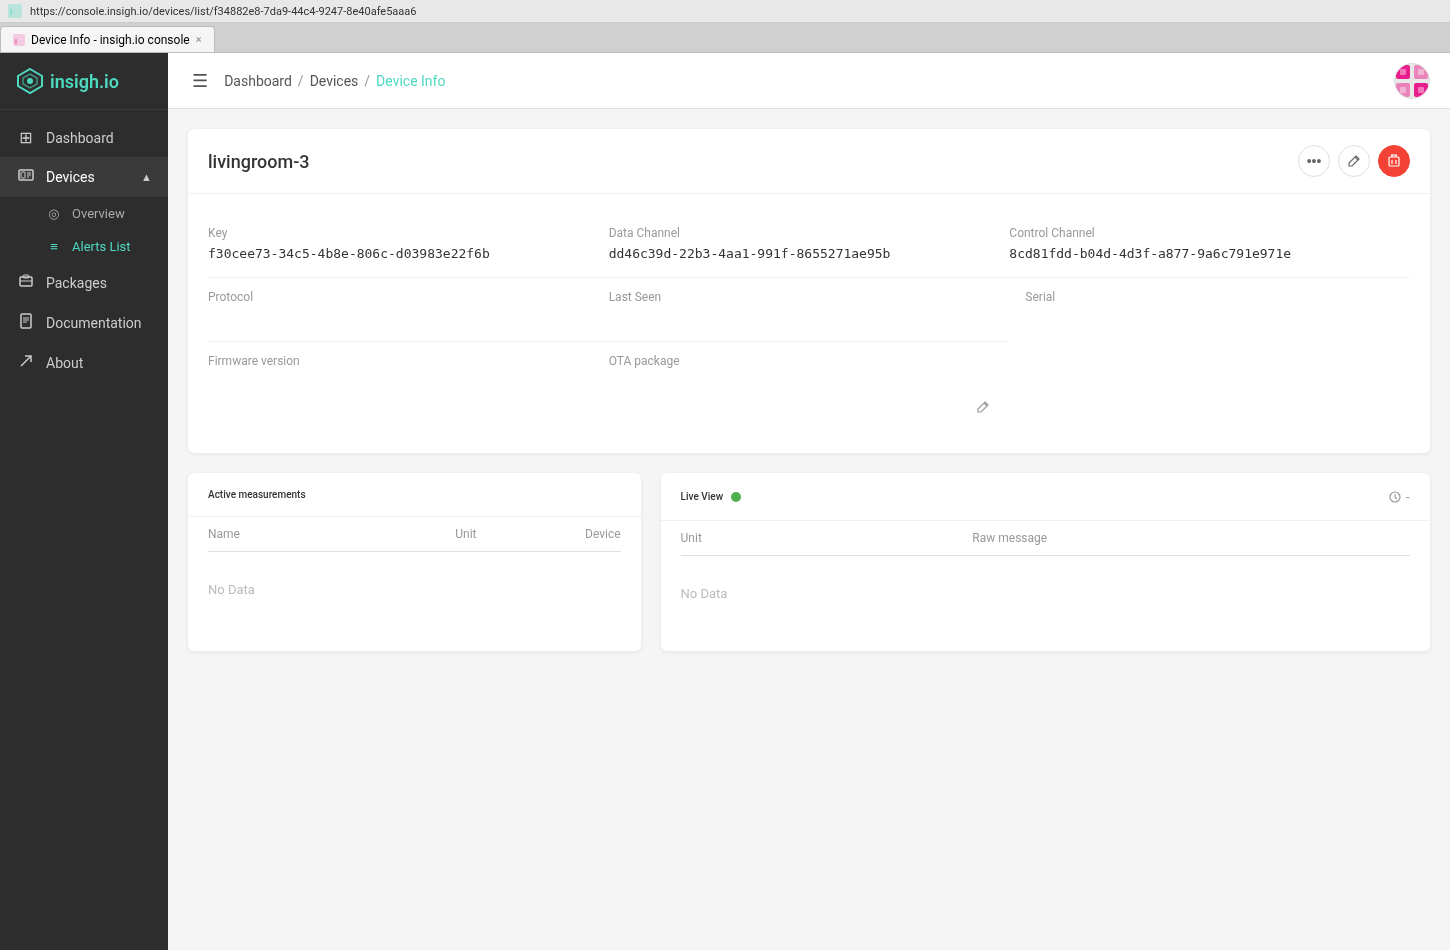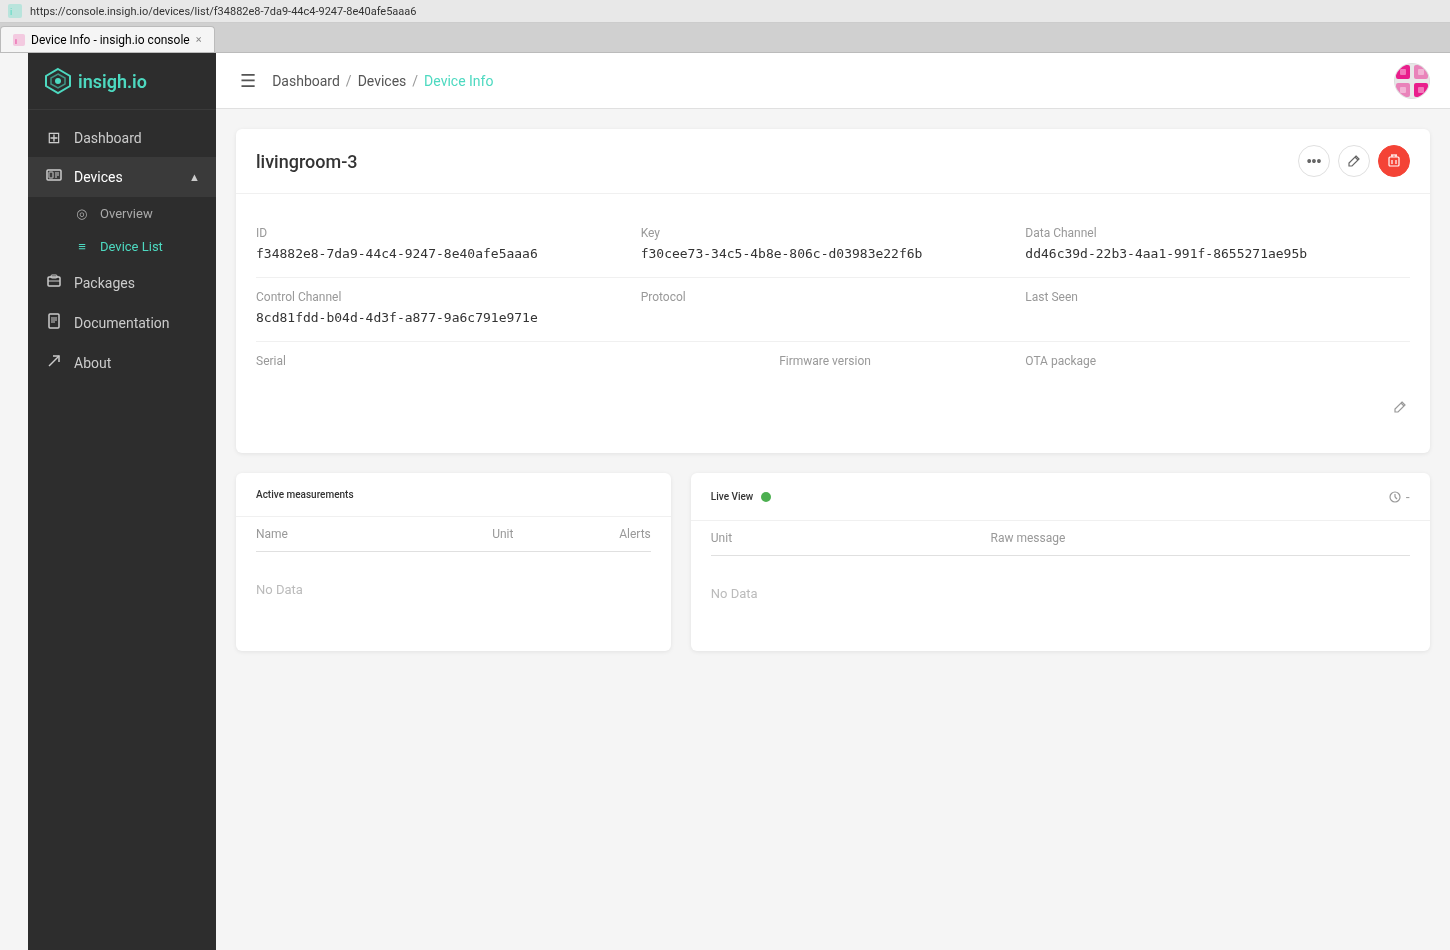--- a/index.html
+++ b/index.html
@@ -41,28 +41,27 @@
 
     
     .app-layout {
       display: flex;
       flex: 1;
       overflow: hidden;
     }
 
     
     .sidebar {
-      width: 188px;
+      width: 168px;
       background: #2d2d2d;
       color: #ccc;
       display: flex;
       flex-direction: column;
       overflow: hidden;
       flex-shrink: 0;
-      margin-left: 28px;
     }
     .sidebar-logo {
       padding: 14px 16px;
       border-bottom: 1px solid #3a3a3a;
     }
     .logo-text {
       color: #4dd9c0;
       font-size: 20px;
       font-weight: 600;
       display: flex;
@@ -352,21 +351,21 @@
         <span class="expand-icon" style="color:#ccc;">▲</span>
       </div>
 
       <div class="nav-sub-item">
         <span style="width:16px;text-align:center;">◎</span>
         <span>Overview</span>
       </div>
 
       <div class="nav-sub-item active-sub">
         <span style="width:16px;text-align:center;">≡</span>
-        <span>Device List</span>
+        <span>Alerts List</span>
       </div>
 
       <div class="nav-item">
         <span class="nav-icon">
           <svg width="16" height="16" viewBox="0 0 16 16" fill="none">
             <rect x="2" y="4" width="12" height="9" rx="1" stroke="#ccc" stroke-width="1.5" fill="none"></rect>
             <rect x="5" y="2" width="6" height="3" rx="1" stroke="#ccc" stroke-width="1" fill="none"></rect>
             <line x1="2" y1="8" x2="14" y2="8" stroke="#ccc" stroke-width="1"></line>
           </svg>
         </span>
@@ -452,24 +451,20 @@
                 <line x1="5" y1="6" x2="5" y2="10" stroke="white" stroke-width="1.2"></line>
                 <line x1="9" y1="6" x2="9" y2="10" stroke="white" stroke-width="1.2"></line>
               </svg>
             </button>
           </div>
         </div>
         <div class="device-card-body">
           <div class="info-grid">
 
             <div class="info-cell">
-              <div class="info-label">ID</div>
-              <div class="info-value">f34882e8-7da9-44c4-9247-8e40afe5aaa6</div>
-            </div>
-            <div class="info-cell">
               <div class="info-label">Key</div>
               <div class="info-value">f30cee73-34c5-4b8e-806c-d03983e22f6b</div>
             </div>
             <div class="info-cell">
               <div class="info-label">Data Channel</div>
               <div class="info-value">dd46c39d-22b3-4aa1-991f-8655271ae95b</div>
             </div>
 
             <div class="info-cell">
               <div class="info-label">Control Channel</div>
@@ -477,25 +472,25 @@
             </div>
             <div class="info-cell">
               <div class="info-label">Protocol</div>
               <div class="info-value empty">&nbsp;</div>
             </div>
             <div class="info-cell">
               <div class="info-label">Last Seen</div>
               <div class="info-value empty">&nbsp;</div>
             </div>
 
-            <div class="info-cell" style="border-bottom:none;">
+            <div class="info-cell" style="border-bottom:none;margin-left:16px;">
               <div class="info-label">Serial</div>
               <div class="info-value empty">&nbsp;</div>
             </div>
-            <div class="info-cell" style="border-bottom:none;text-align:center;">
+            <div class="info-cell" style="border-bottom:none;">
               <div class="info-label">Firmware version</div>
               <div class="info-value empty">&nbsp;</div>
             </div>
             <div class="info-cell" style="border-bottom:none;position:relative;">
               <div class="info-label">OTA package</div>
               <div class="info-value empty">&nbsp;</div>
               <div class="edit-icon-row">
                 <button class="action-btn" style="border:none;background:none;width:20px;height:20px;">
                   <svg width="14" height="14" viewBox="0 0 14 14" fill="none">
                     <path d="M9 2 L12 5 L5 12 L2 12 L2 9 Z" stroke="#999" stroke-width="1.2" fill="none"></path>
@@ -511,21 +506,21 @@
       <div class="bottom-panels">
 
         <div class="panel-card">
           <div class="panel-header">
             <span class="panel-title">Active measurements</span>
           </div>
           <div class="panel-body">
             <div class="table-header">
               <span class="th-name">Name</span>
               <span class="th-unit">Unit</span>
-              <span class="th-value">Alerts</span>
+              <span class="th-value">Device</span>
             </div>
             <div class="no-data">No Data</div>
           </div>
         </div>
 
         <div class="panel-card">
           <div class="panel-header">
             <span class="panel-title">Live View</span>
             <span class="live-dot"></span>
             <div class="panel-actions">

